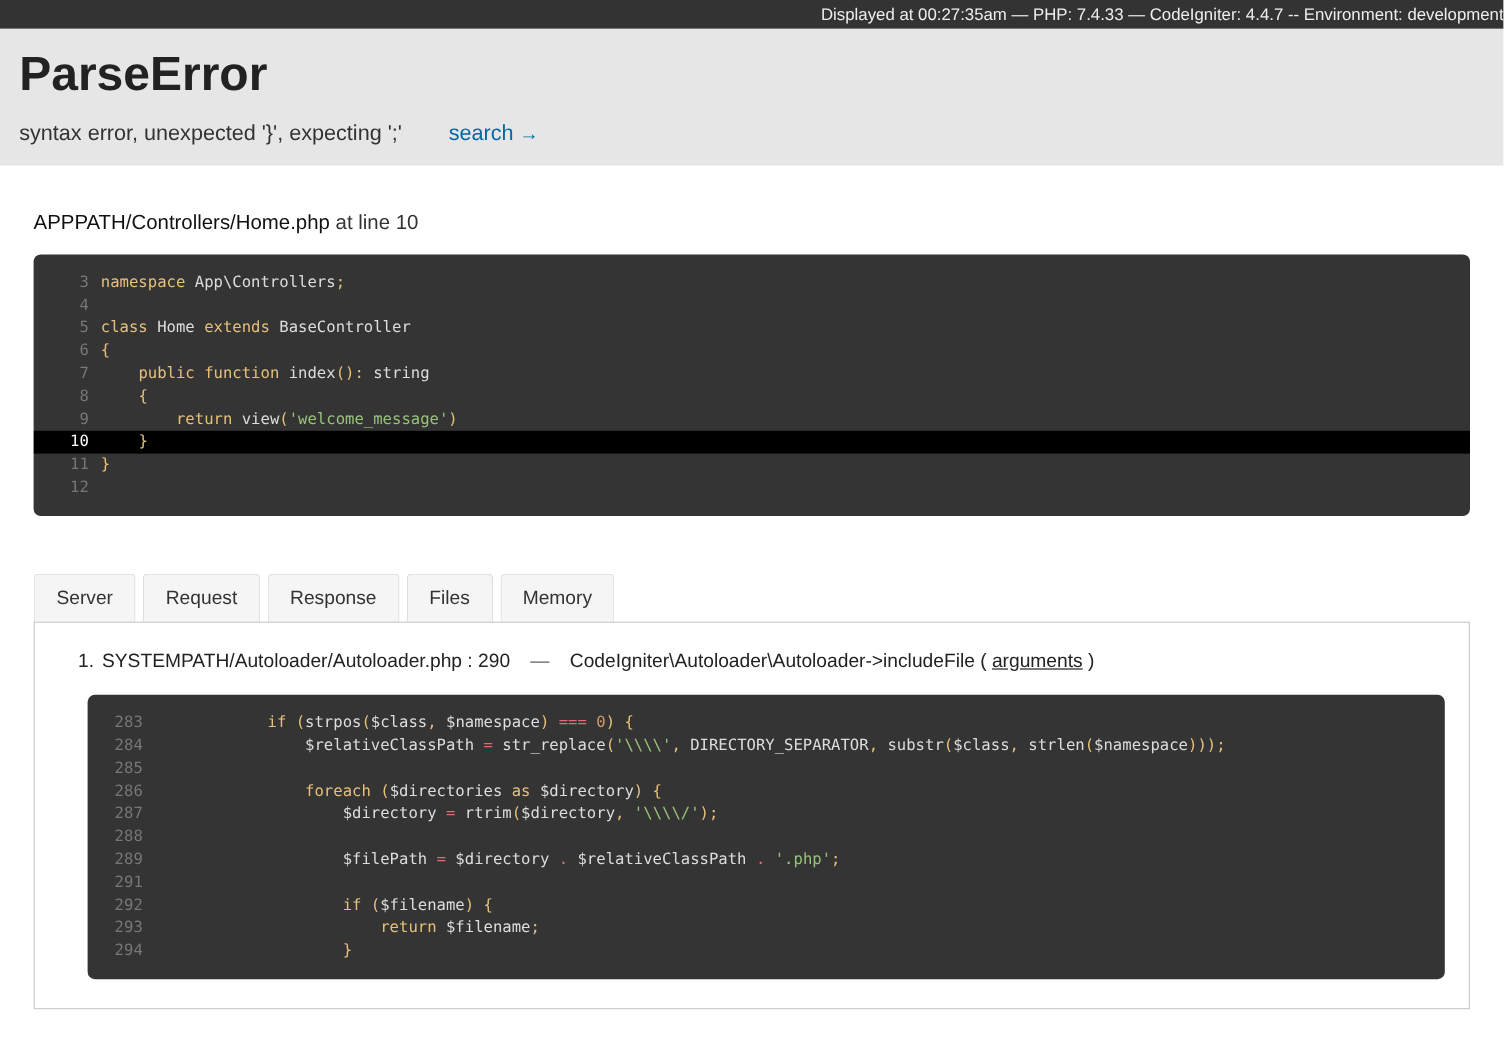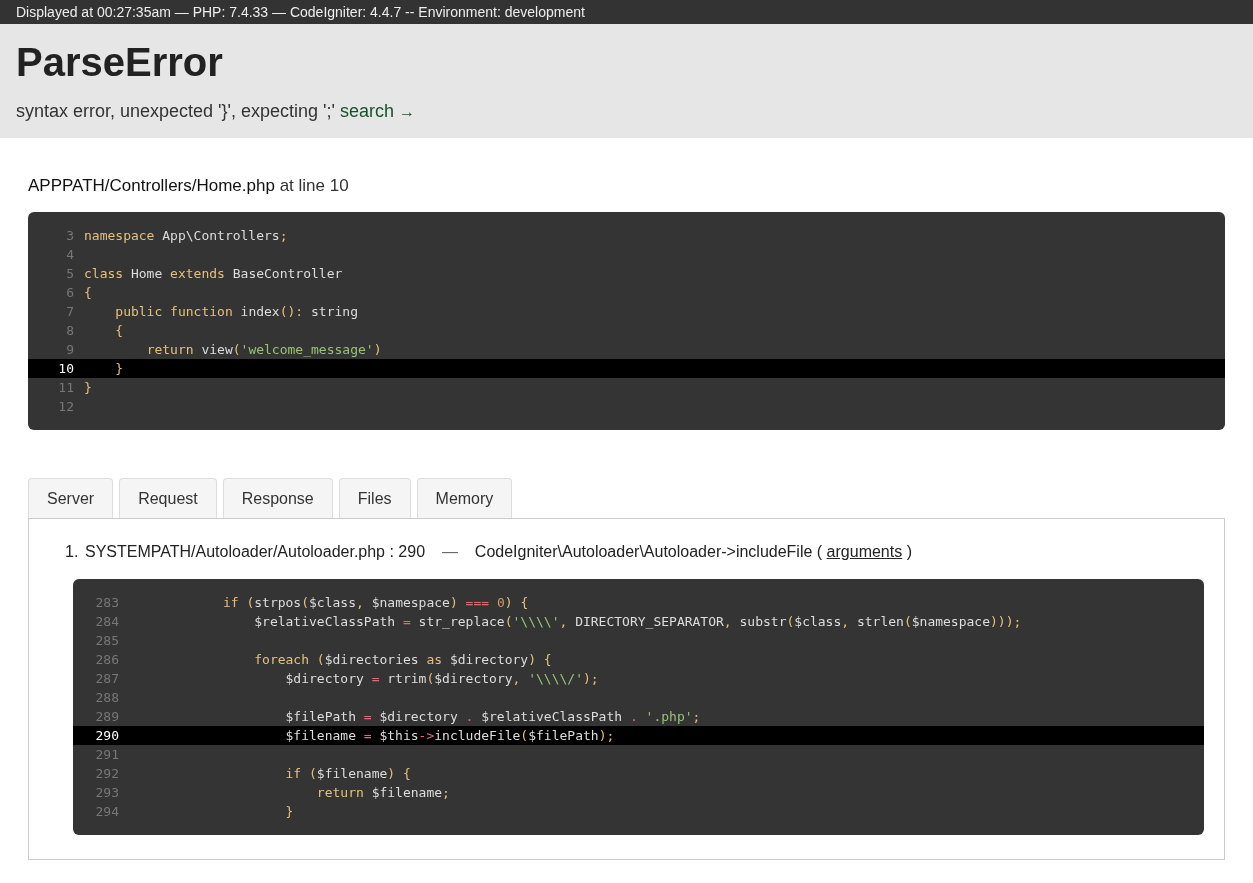--- a/index.html
+++ b/index.html
@@ -1,23 +1,23 @@
 <!DOCTYPE html>
 <html><head>
 <meta charset="utf-8">
 <style>
 * { margin: 0; padding: 0; box-sizing: border-box; }
 body { font-family: -apple-system, BlinkMacSystemFont, "Segoe UI", Helvetica, Arial, sans-serif; background: #fff; color: #222; }
 
-.env-bar { background: #333; color: #eee; text-align: left; padding: 4px 16px; font-size: 14px; }
+.env-bar { background: #333; color: #eee; text-align: right; padding: 4px 0; font-size: 14px; }
 
 .header { background: #e6e6e6; padding: 16px; }
 .header h1 { font-size: 40px; font-weight: 700; color: #222; margin-bottom: 16px; }
 .header .msg-row { font-size: 18px; color: #333; }
-.header .search-link { color: #14532d; text-decoration: none; font-size: 18px; }
+.header .search-link { color: #0369a1; text-decoration: none; margin-left: 34px; font-size: 18px; }
 .header .search-link .arrow { font-size: 16px; }
 
 .container { padding: 24px 28px; }
 .source-header { font-size: 17px; margin-bottom: 16px; margin-top: 14px; color: #111; }
 .source-header .thin { font-weight: 300; color: #333; }
 
 .code-block { background: #343434; border-radius: 6px; padding: 14px 0; font-family: "SFMono-Regular", Consolas, Menlo, monospace; font-size: 13px; line-height: 19px; overflow-x: auto; }
 .code-block .row { display: flex; white-space: pre; }
 .code-block .row.hl { background: #000; }
 .code-block .ln { width: 56px; text-align: right; padding-right: 10px; color: #777; flex-shrink: 0; user-select: none; }
@@ -98,21 +98,20 @@
       </div>
 
       <div class="code-block nested">
         <div class="row"><span class="ln">283</span><span class="code">            <span class="tok-kw">if</span> <span class="tok-kw">(</span>strpos<span class="tok-kw">(</span>$class<span class="tok-kw">,</span> $namespace<span class="tok-kw">)</span> <span class="tok-op">===</span> <span class="tok-num">0</span><span class="tok-kw">)</span> <span class="tok-kw">{</span></span></div>
         <div class="row"><span class="ln">284</span><span class="code">                $relativeClassPath <span class="tok-op">=</span> str_replace<span class="tok-kw">(</span><span class="tok-str">'\\\\'</span><span class="tok-kw">,</span> DIRECTORY_SEPARATOR<span class="tok-kw">,</span> substr<span class="tok-kw">(</span>$class<span class="tok-kw">,</span> strlen<span class="tok-kw">(</span>$namespace<span class="tok-kw">)</span><span class="tok-kw">)</span><span class="tok-kw">)</span><span class="tok-kw">;</span></span></div>
         <div class="row"><span class="ln">285</span><span class="code"></span></div>
         <div class="row"><span class="ln">286</span><span class="code">                <span class="tok-kw">foreach</span> <span class="tok-kw">(</span>$directories <span class="tok-kw">as</span> $directory<span class="tok-kw">)</span> <span class="tok-kw">{</span></span></div>
         <div class="row"><span class="ln">287</span><span class="code">                    $directory <span class="tok-op">=</span> rtrim<span class="tok-kw">(</span>$directory<span class="tok-kw">,</span> <span class="tok-str">'\\\\/'</span><span class="tok-kw">)</span><span class="tok-kw">;</span></span></div>
         <div class="row"><span class="ln">288</span><span class="code"></span></div>
         <div class="row"><span class="ln">289</span><span class="code">                    $filePath <span class="tok-op">=</span> $directory <span class="tok-op">.</span> $relativeClassPath <span class="tok-op">.</span> <span class="tok-str">'.php'</span><span class="tok-kw">;</span></span></div>
-        <div class="row hl"><span class="ln">290</span><span class="code">                    $filename <span class="tok-op">=</span> $this<span class="tok-op">-&gt;</span>includeFile<span class="tok-kw">(</span>$filePath<span class="tok-kw">)</span><span class="tok-kw">;</span></span></div>
         <div class="row"><span class="ln">291</span><span class="code"></span></div>
         <div class="row"><span class="ln">292</span><span class="code">                    <span class="tok-kw">if</span> <span class="tok-kw">(</span>$filename<span class="tok-kw">)</span> <span class="tok-kw">{</span></span></div>
         <div class="row"><span class="ln">293</span><span class="code">                        <span class="tok-kw">return</span> $filename<span class="tok-kw">;</span></span></div>
         <div class="row"><span class="ln">294</span><span class="code">                    <span class="tok-kw">}</span></span></div>
       </div>
     </div>
   </div>
 
 </div>
 

